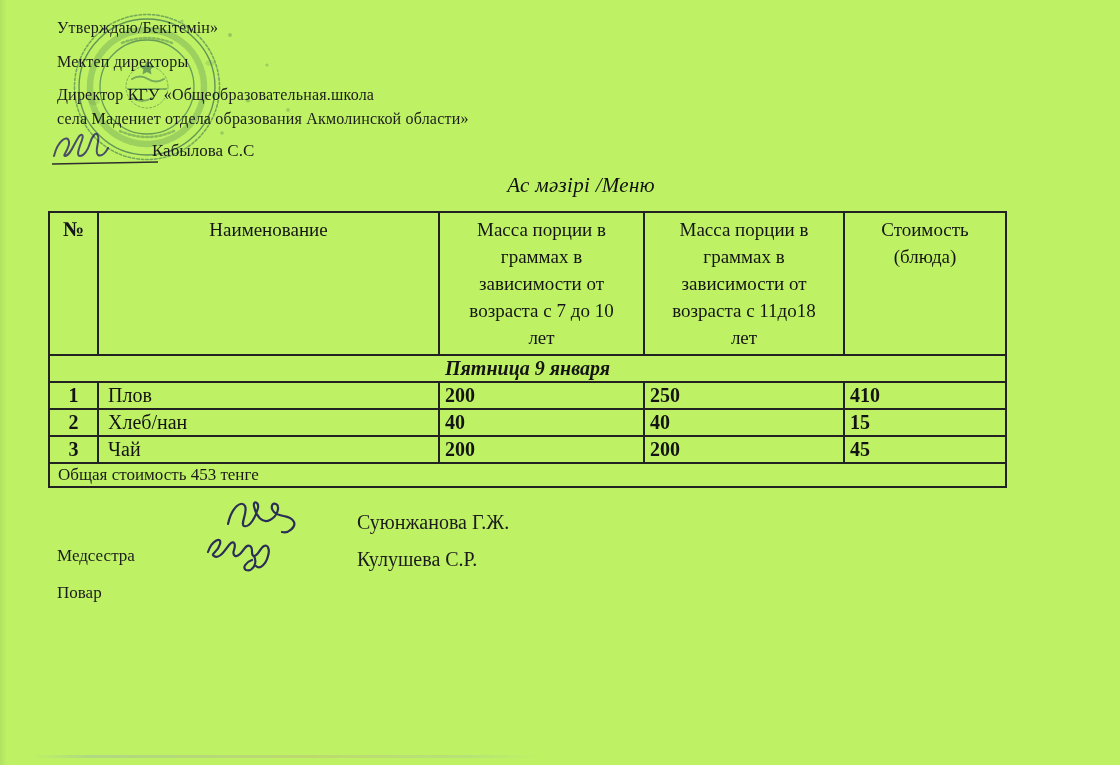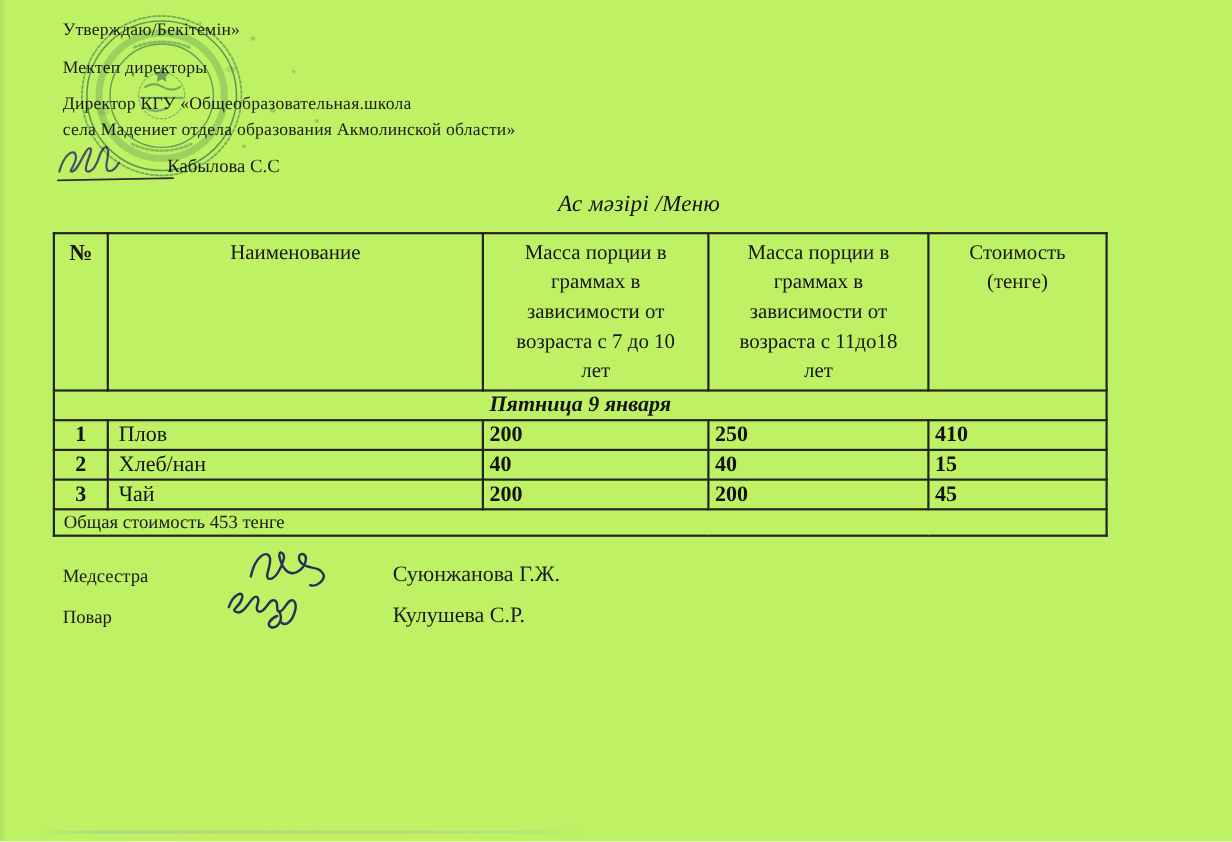--- a/index.html
+++ b/index.html
@@ -55,21 +55,21 @@
   }
   tr.item-row { height:26px; }
   tr.item-row td { font-size:20px; vertical-align:middle; color:#131313; }
   td.cell-num { text-align:center; font-weight:bold; }
   td.cell-name { padding-left:9px; font-size:19px; }
   td.cell-val { padding-left:5px; font-weight:bold; }
   tr.total-row { height:23px; }
   tr.total-row td { font-size:17px; padding-left:8px; vertical-align:middle; color:#1a1a1a; }
 
   
-  .role-label { position:absolute; left:57px; font-size:17px; color:#1c1c1c; }
+  .role-label { position:absolute; left:57px; font-size:17px; color:#1c1c1c;margin-top:32px; }
   .role-1 { top:514px; }
   .role-2 { top:551px; }
   .person-name { position:absolute; left:357px; font-size:20px; color:#1c1c1c; }
   .person-1 { top:511px; }
   .person-2 { top:548px; }
 
   .stamp-svg { position:absolute; left:62px; top:5px; mix-blend-mode:multiply; }
   .dir-sig-svg { position:absolute; left:48px; top:126px; }
   .staff-sig-svg { position:absolute; left:198px; top:494px; }
 
@@ -144,21 +144,21 @@
 граммах в
 зависимости от
 возраста с 7 до 10
 лет</th>
           <th>Масса порции в
 граммах в
 зависимости от
 возраста с  11до18
 лет</th>
           <th>Стоимость
-(тенге)</th>
+(блюда)</th>
         </tr>
       </thead>
       <tbody>
         <tr class="day-row">
           <td colspan="5">Пятница 9 января</td>
         </tr>
         <tr class="item-row">
           <td class="cell-num">1</td>
           <td class="cell-name">Плов</td>
           <td class="cell-val">200</td>

